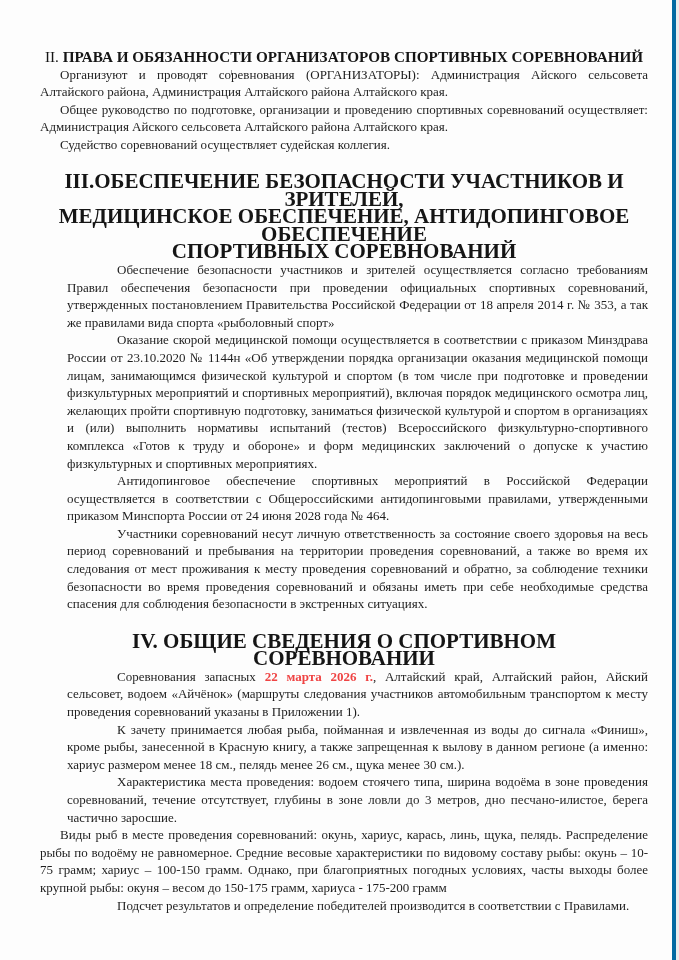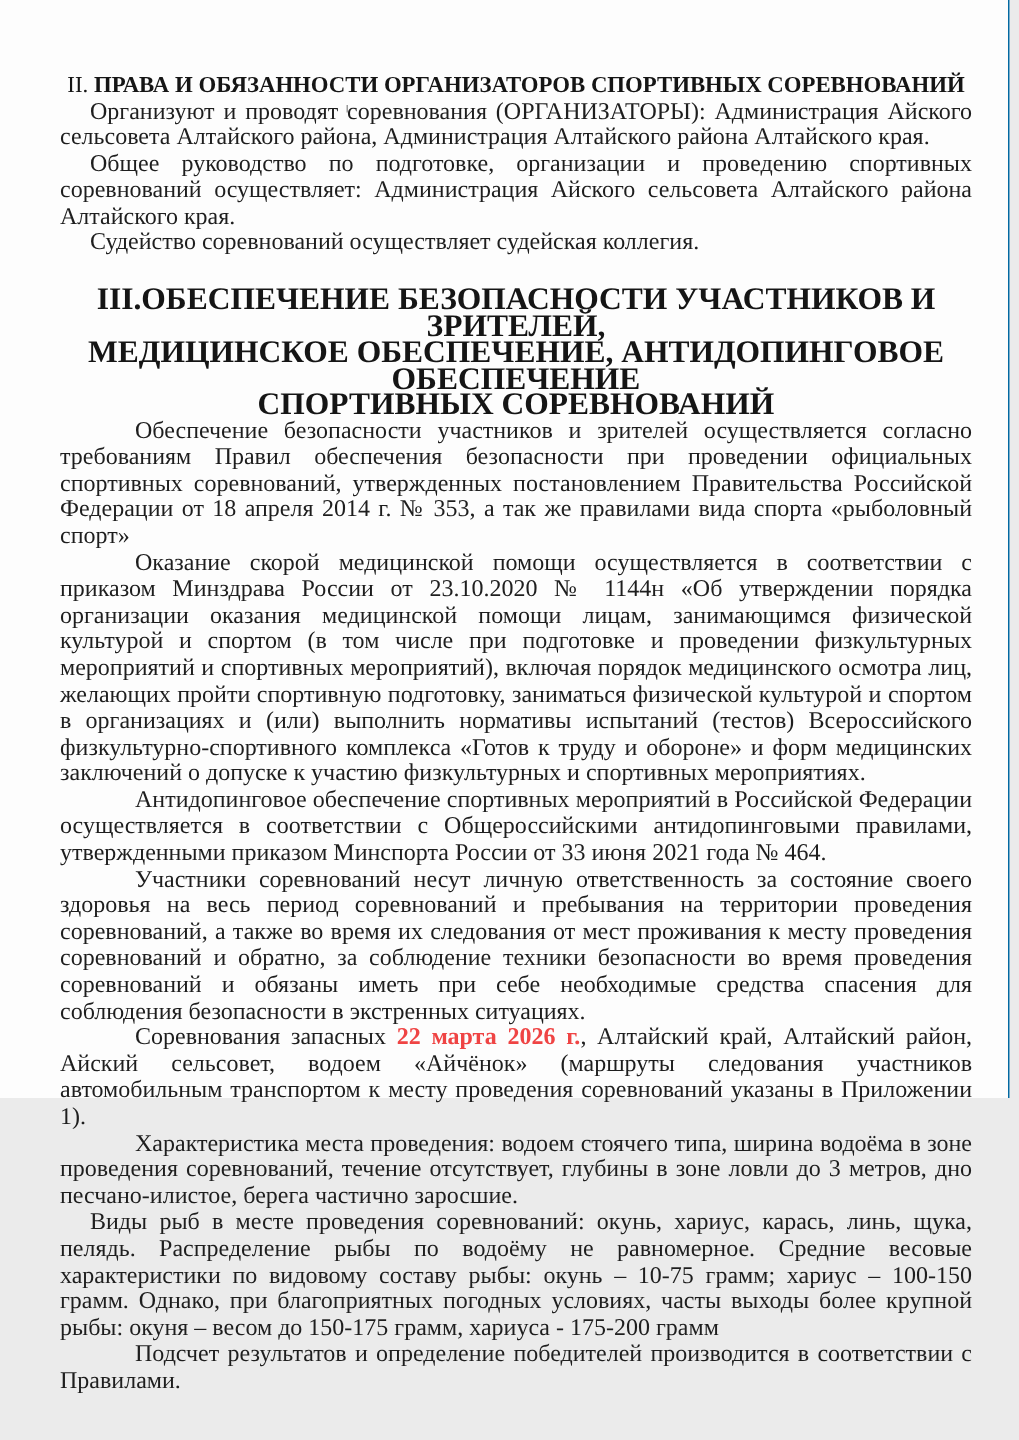--- a/index.html
+++ b/index.html
@@ -13,23 +13,23 @@
       position: relative;
       overflow: hidden;
       font-family: "Liberation Serif", "DejaVu Serif", serif;
       color: #1e1e1e;
     }
     .page {
       position: absolute;
       left: 0;
       top: 0;
       width: 672px;
-      height: 732px;
+      height: 960px;
       background: #fdfdfd;
-      border-right: 1px solid #0369a1;
+      border-right: 4px solid #0369a1;
     }
     .content {
       position: absolute;
       left: 40px;
       top: 48px;
       width: 608px;
     }
     .heading {
       font-weight: bold;
       text-align: center;
@@ -47,30 +47,31 @@
       margin-bottom: 0;
     }
     .heading.h4 {
       margin-top: 20px;
     }
     .roman {
       font-weight: normal;
     }
     p {
       margin: 0;
-      font-size: 16px;
+      font-size: 13px;
       line-height: 17.6px;
       text-align: justify;
       text-indent: 34px;
     }
     p.indent-sm {
       text-indent: 20px;
     }
     p.indent-lg {
       text-indent: 50px;
+      margin-left: 27px;
     }
     p.gap {
       margin-top: 5px;
     }
     .bold {
       font-weight: bold;
       color: #ef4444;
     }
     .scan-mark {
       position: absolute;
@@ -95,22 +96,24 @@
     <p class="indent-sm">Общее руководство по подготовке, организации  и проведению спортивных соревнований осуществляет: Администрация Айского сельсовета Алтайского района Алтайского края.</p>
     <p class="indent-sm">Судейство соревнований осуществляет судейская коллегия.</p>
 
     <h3 class="heading h3">
       <span>III.ОБЕСПЕЧЕНИЕ БЕЗОПАСНОСТИ УЧАСТНИКОВ И ЗРИТЕЛЕЙ,</span><br>
       <span>МЕДИЦИНСКОЕ ОБЕСПЕЧЕНИЕ, АНТИДОПИНГОВОЕ ОБЕСПЕЧЕНИЕ</span><br>
       <span>СПОРТИВНЫХ СОРЕВНОВАНИЙ</span>
     </h3>
     <p class="indent-lg">Обеспечение безопасности участников и зрителей осуществляется согласно требованиям Правил обеспечения безопасности при проведении официальных спортивных соревнований, утвержденных постановлением Правительства Российской Федерации от 18 апреля 2014 г. № 353, а так же правилами вида спорта «рыболовный спорт»</p>
     <p class="indent-lg">Оказание скорой медицинской помощи осуществляется в соответствии с приказом Минздрава России от 23.10.2020 № 1144н «Об утверждении порядка организации оказания медицинской помощи лицам, занимающимся физической культурой и спортом (в том числе при подготовке и проведении физкультурных мероприятий и спортивных мероприятий), включая порядок медицинского осмотра лиц, желающих пройти спортивную подготовку, заниматься физической культурой и спортом в организациях и (или) выполнить нормативы испытаний (тестов) Всероссийского физкультурно-спортивного комплекса «Готов к труду и обороне» и форм медицинских заключений о допуске к участию физкультурных и спортивных мероприятиях.</p>
-    <p class="indent-lg">Антидопинговое обеспечение спортивных мероприятий в Российской Федерации осуществляется в соответствии с Общероссийскими антидопинговыми правилами, утвержденными приказом Минспорта России от 33 июня 2021 года № 464.</p>
+    <p class="indent-lg">Антидопинговое обеспечение спортивных мероприятий в Российской Федерации осуществляется в соответствии с Общероссийскими антидопинговыми правилами, утвержденными приказом Минспорта России от 24 июня 2028 года № 464.</p>
     <p class="indent-lg">Участники соревнований несут личную ответственность за состояние своего здоровья на весь период соревнований и пребывания на территории проведения соревнований, а также во время их следования от мест проживания к месту проведения соревнований и обратно, за соблюдение техники безопасности во время проведения соревнований и обязаны иметь при себе необходимые средства спасения для соблюдения безопасности в экстренных ситуациях.</p>
 
+    <h4 class="heading h4">IV. ОБЩИЕ СВЕДЕНИЯ О СПОРТИВНОМ СОРЕВНОВАНИИ</h4>
     <p class="indent-lg"><span>Соревнования запасных </span><span class="bold">22 марта 2026 г.</span><span>, Алтайский край, Алтайский район, Айский сельсовет, водоем «Айчёнок» (маршруты следования участников автомобильным транспортом к месту проведения соревнований указаны в Приложении 1).</span></p>
+    <p class="indent-lg">К зачету принимается любая рыба, пойманная и извлеченная из воды до сигнала «Финиш», кроме рыбы, занесенной в Красную книгу, а также запрещенная к вылову в данном регионе (а именно: хариус размером менее 18 см., пелядь менее 26 см., щука менее 30 см.).</p>
     <p class="indent-lg">Характеристика места проведения: водоем стоячего типа, ширина водоёма в зоне проведения соревнований, течение отсутствует, глубины в зоне ловли до 3 метров, дно песчано-илистое, берега частично заросшие.</p>
     <p class="indent-sm">Виды рыб в месте проведения соревнований: окунь, хариус, карась, линь, щука, пелядь. Распределение рыбы по водоёму не равномерное. Средние весовые характеристики по видовому составу рыбы: окунь – 10-75 грамм; хариус – 100-150 грамм. Однако, при благоприятных погодных условиях, часты выходы более крупной рыбы: окуня – весом до 150-175 грамм, хариуса - 175-200 грамм</p>
     <p class="indent-lg">Подсчет результатов и определение победителей производится в соответствии с Правилами.</p>
 
   </div>
 </div>
 
 </body></html>

